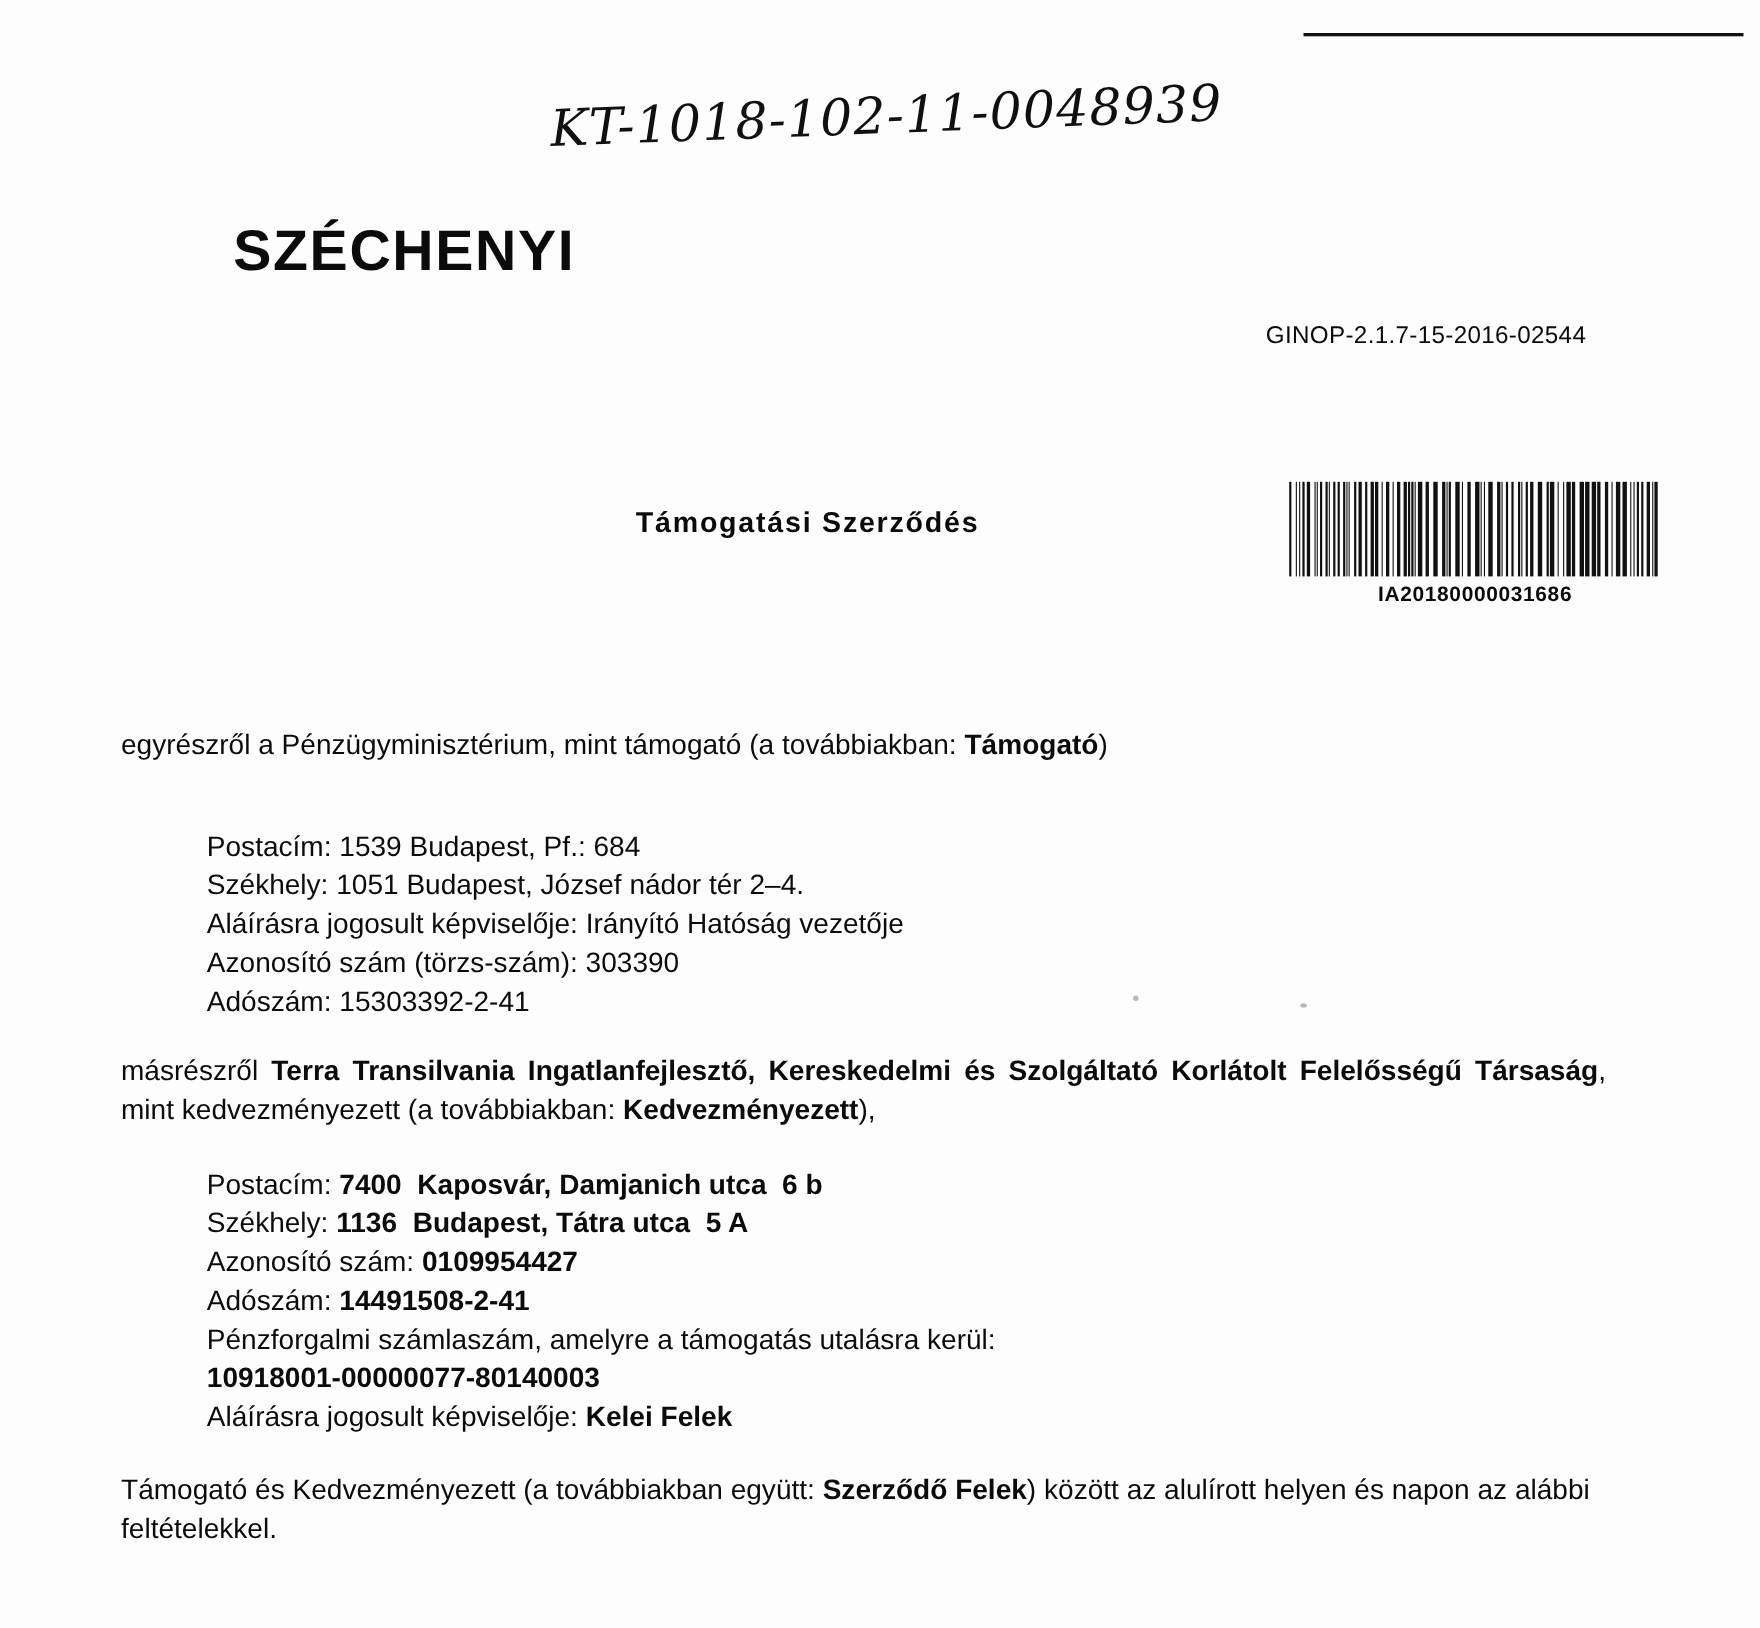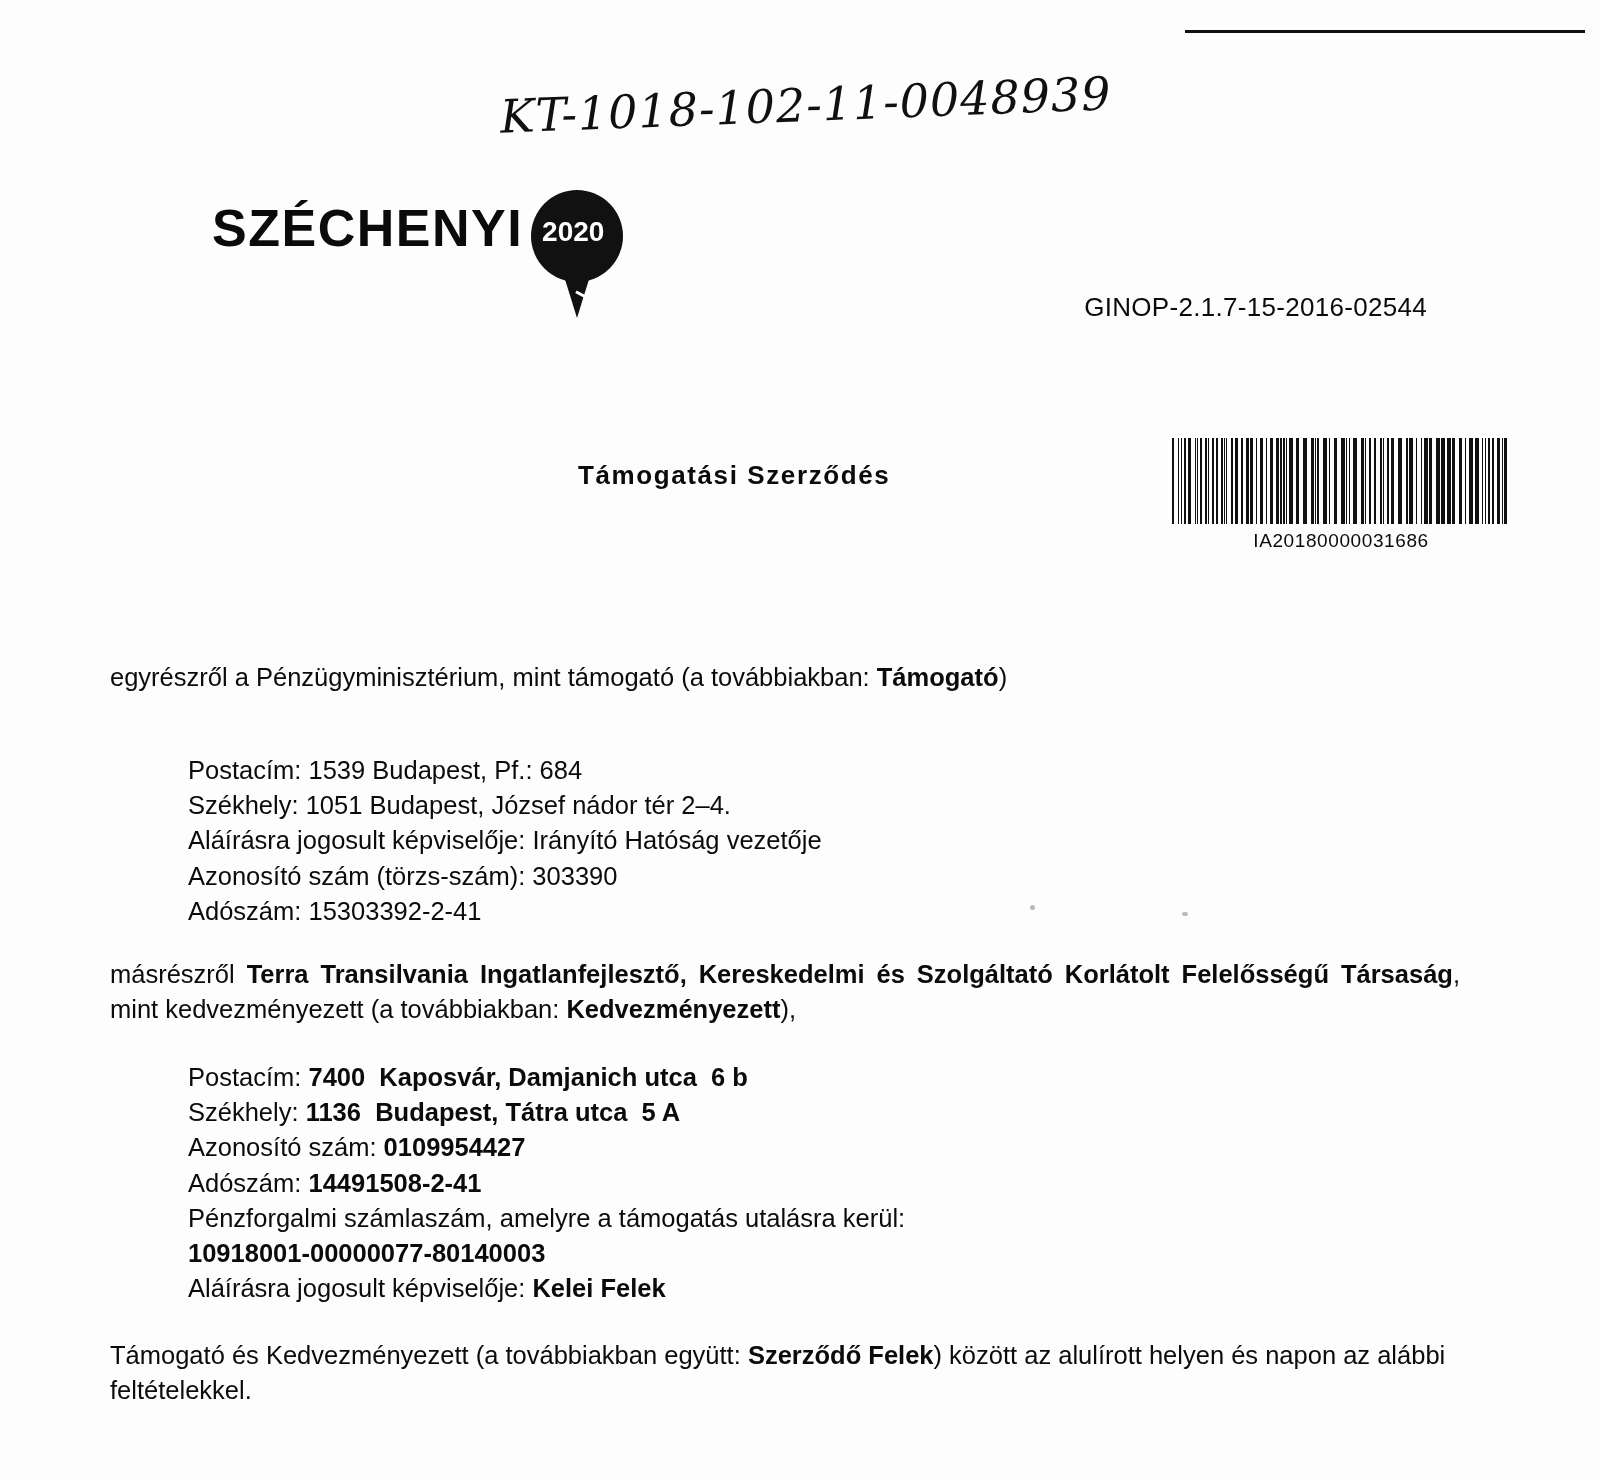--- a/index.html
+++ b/index.html
@@ -101,22 +101,22 @@
     width: 22px;
     height: 10px;
     border-bottom: 3px solid #fff;
     transform: rotate(28deg);
   }
 
   
   .project-code {
     position: absolute;
     top: 292px;
-    right: 173px;
-    font-size: 26px;
+    right: 158px;
+    font-size: 22px;
     letter-spacing: 0.3px;
   }
 
   
   .doc-title {
     position: absolute;
     top: 460px;
     left: 578px;
     font-size: 26px;
     font-weight: bold;
@@ -139,21 +139,21 @@
   }
   .barcode i {
     display: block;
     background: #111;
     height: 100%;
   }
   .barcode-num {
     margin-top: 6px;
     text-align: center;
     font-size: 19px;
-    font-weight: normal;
+    font-weight: bold;
     letter-spacing: 0.6px;
   }
 
   
   .body-block {
     position: absolute;
     left: 110px;
     width: 1350px;
     font-size: 25.5px;
     line-height: 1.38;
@@ -191,26 +191,20 @@
 <body>
 
 <div class="page">
 
   <div class="scan-line-top"></div>
 
   <div class="handwriting">KT-1018-102-11-0048939</div>
 
   <div class="logo">
     <div class="logo-word">SZÉCHENYI</div>
-    <div class="logo-balloon">
-      <div class="bubble"></div>
-      <div class="tail"></div>
-      <div class="year">2020</div>
-      <div class="mark"></div>
-    </div>
   </div>
 
   <div class="project-code">GINOP-2.1.7-15-2016-02544</div>
 
   <div class="doc-title">Támogatási Szerződés</div>
 
   <div class="barcode-wrap">
     <div class="barcode" id="barcode">
         <i style="width: 2px;"></i>
         <i style="width: 4px; background: transparent;"></i>

